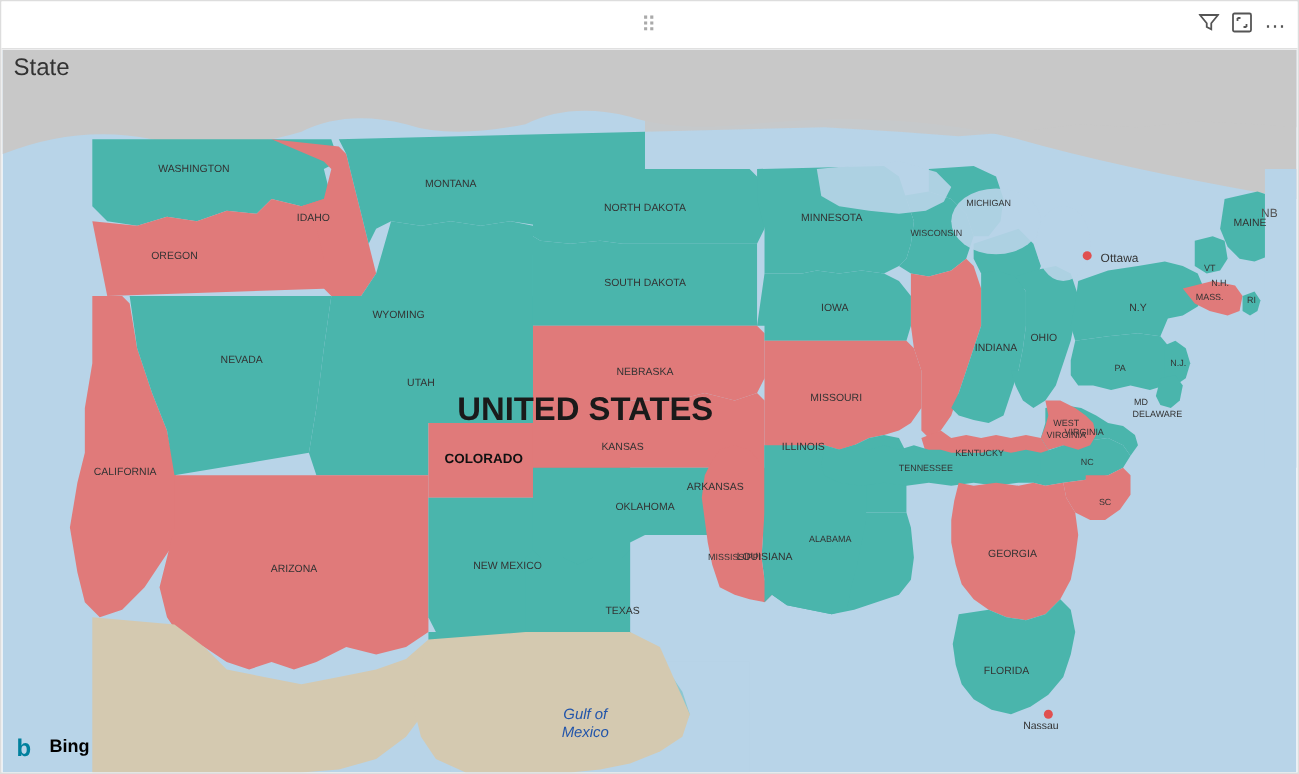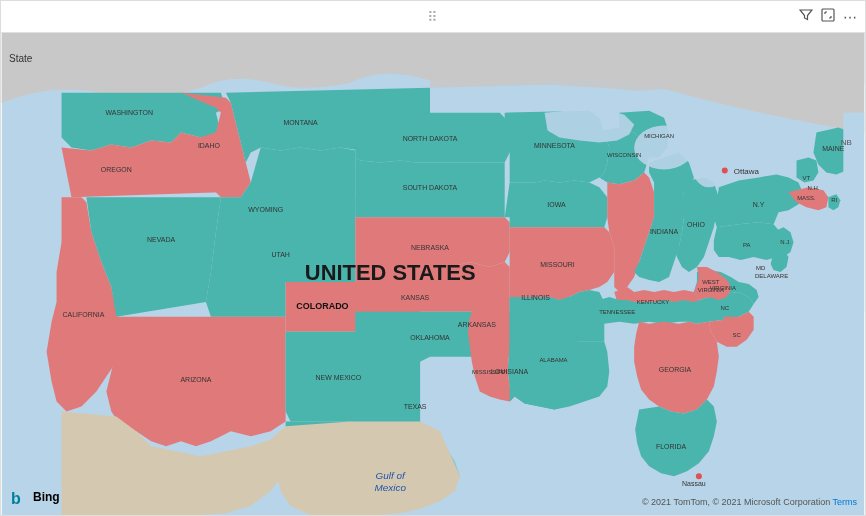--- a/index.html
+++ b/index.html
@@ -51,23 +51,23 @@
     }
 
     .toolbar-icon {
       color: #555;
       font-size: 14px;
       cursor: pointer;
     }
 
     .state-label {
       position: absolute;
-      top: 52px;
+      top: 36px;
       left: 8px;
-      font-size: 10px;
+      font-size: 16px;
       color: #333;
       z-index: 10;
     }
 
     .map-container {
       position: absolute;
       top: 32px;
       left: 0; right: 0; bottom: 0;
       overflow: hidden;
     }
@@ -332,18 +332,14 @@
     </svg>
   </div>
 
   <div class="bing-logo">
     <svg width="20" height="20" viewBox="0 0 20 20">
       <text x="2" y="17" font-size="16" font-weight="bold" fill="#00809d">b</text>
     </svg>
     <span style="font-size:12px;font-weight:bold;color:#000000;">Bing</span>
   </div>
 
-  <div class="copyright">
-    <span>© 2021 TomTom, © 2021 Microsoft Corporation</span>
-    <a href="#">Terms</a>
-  </div>
 
 </div>
 
 </body></html>

